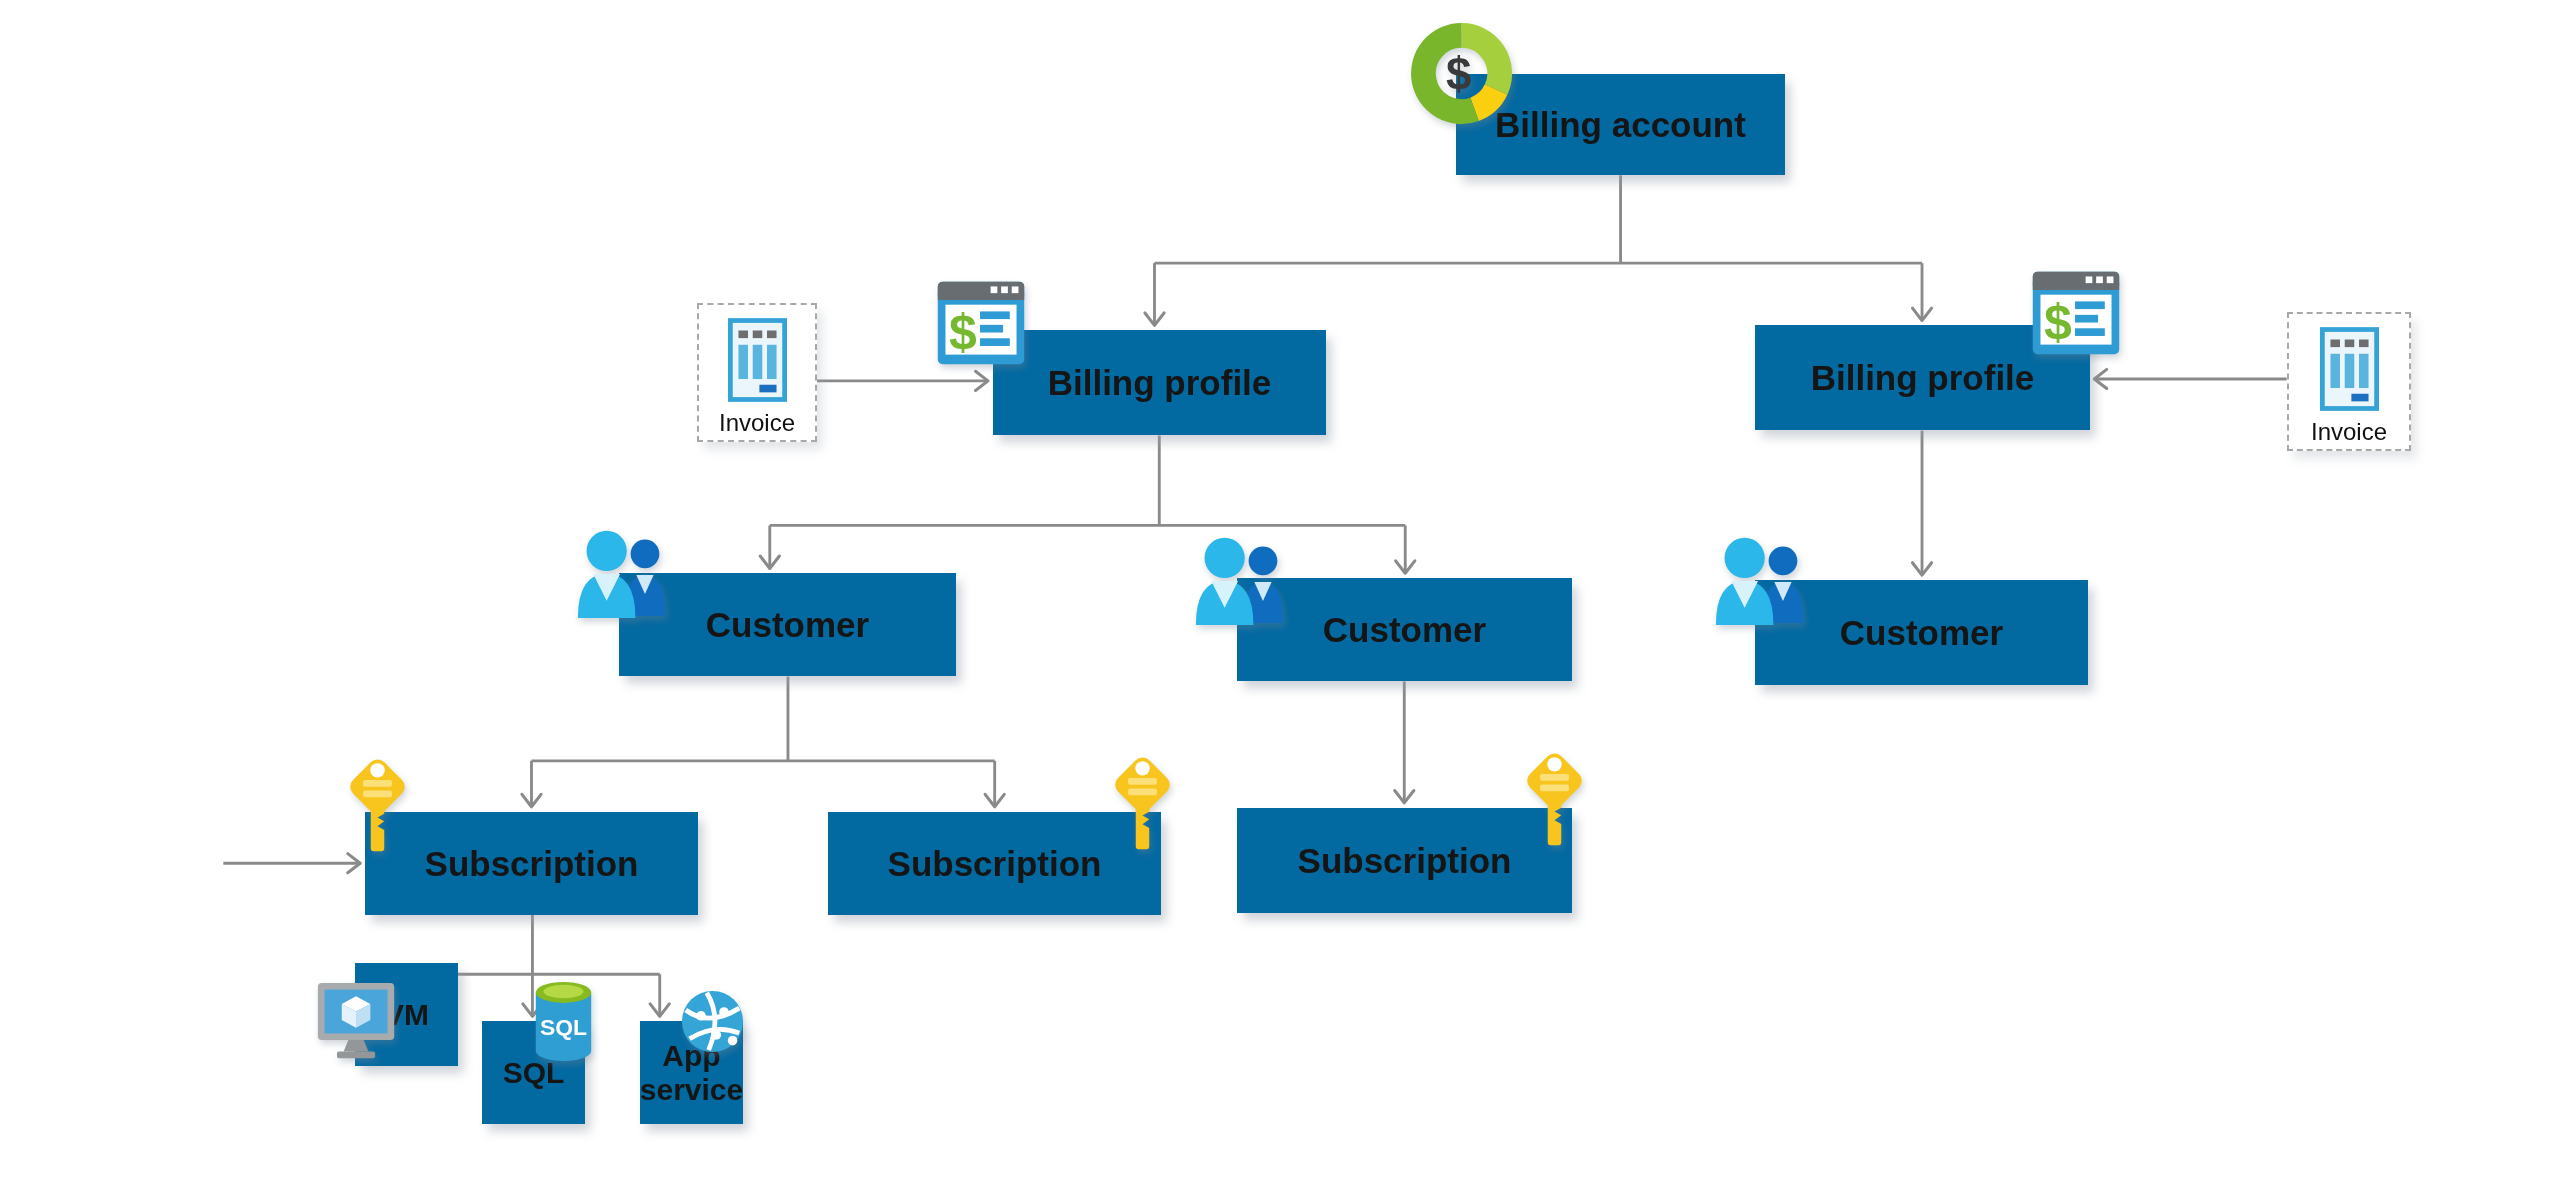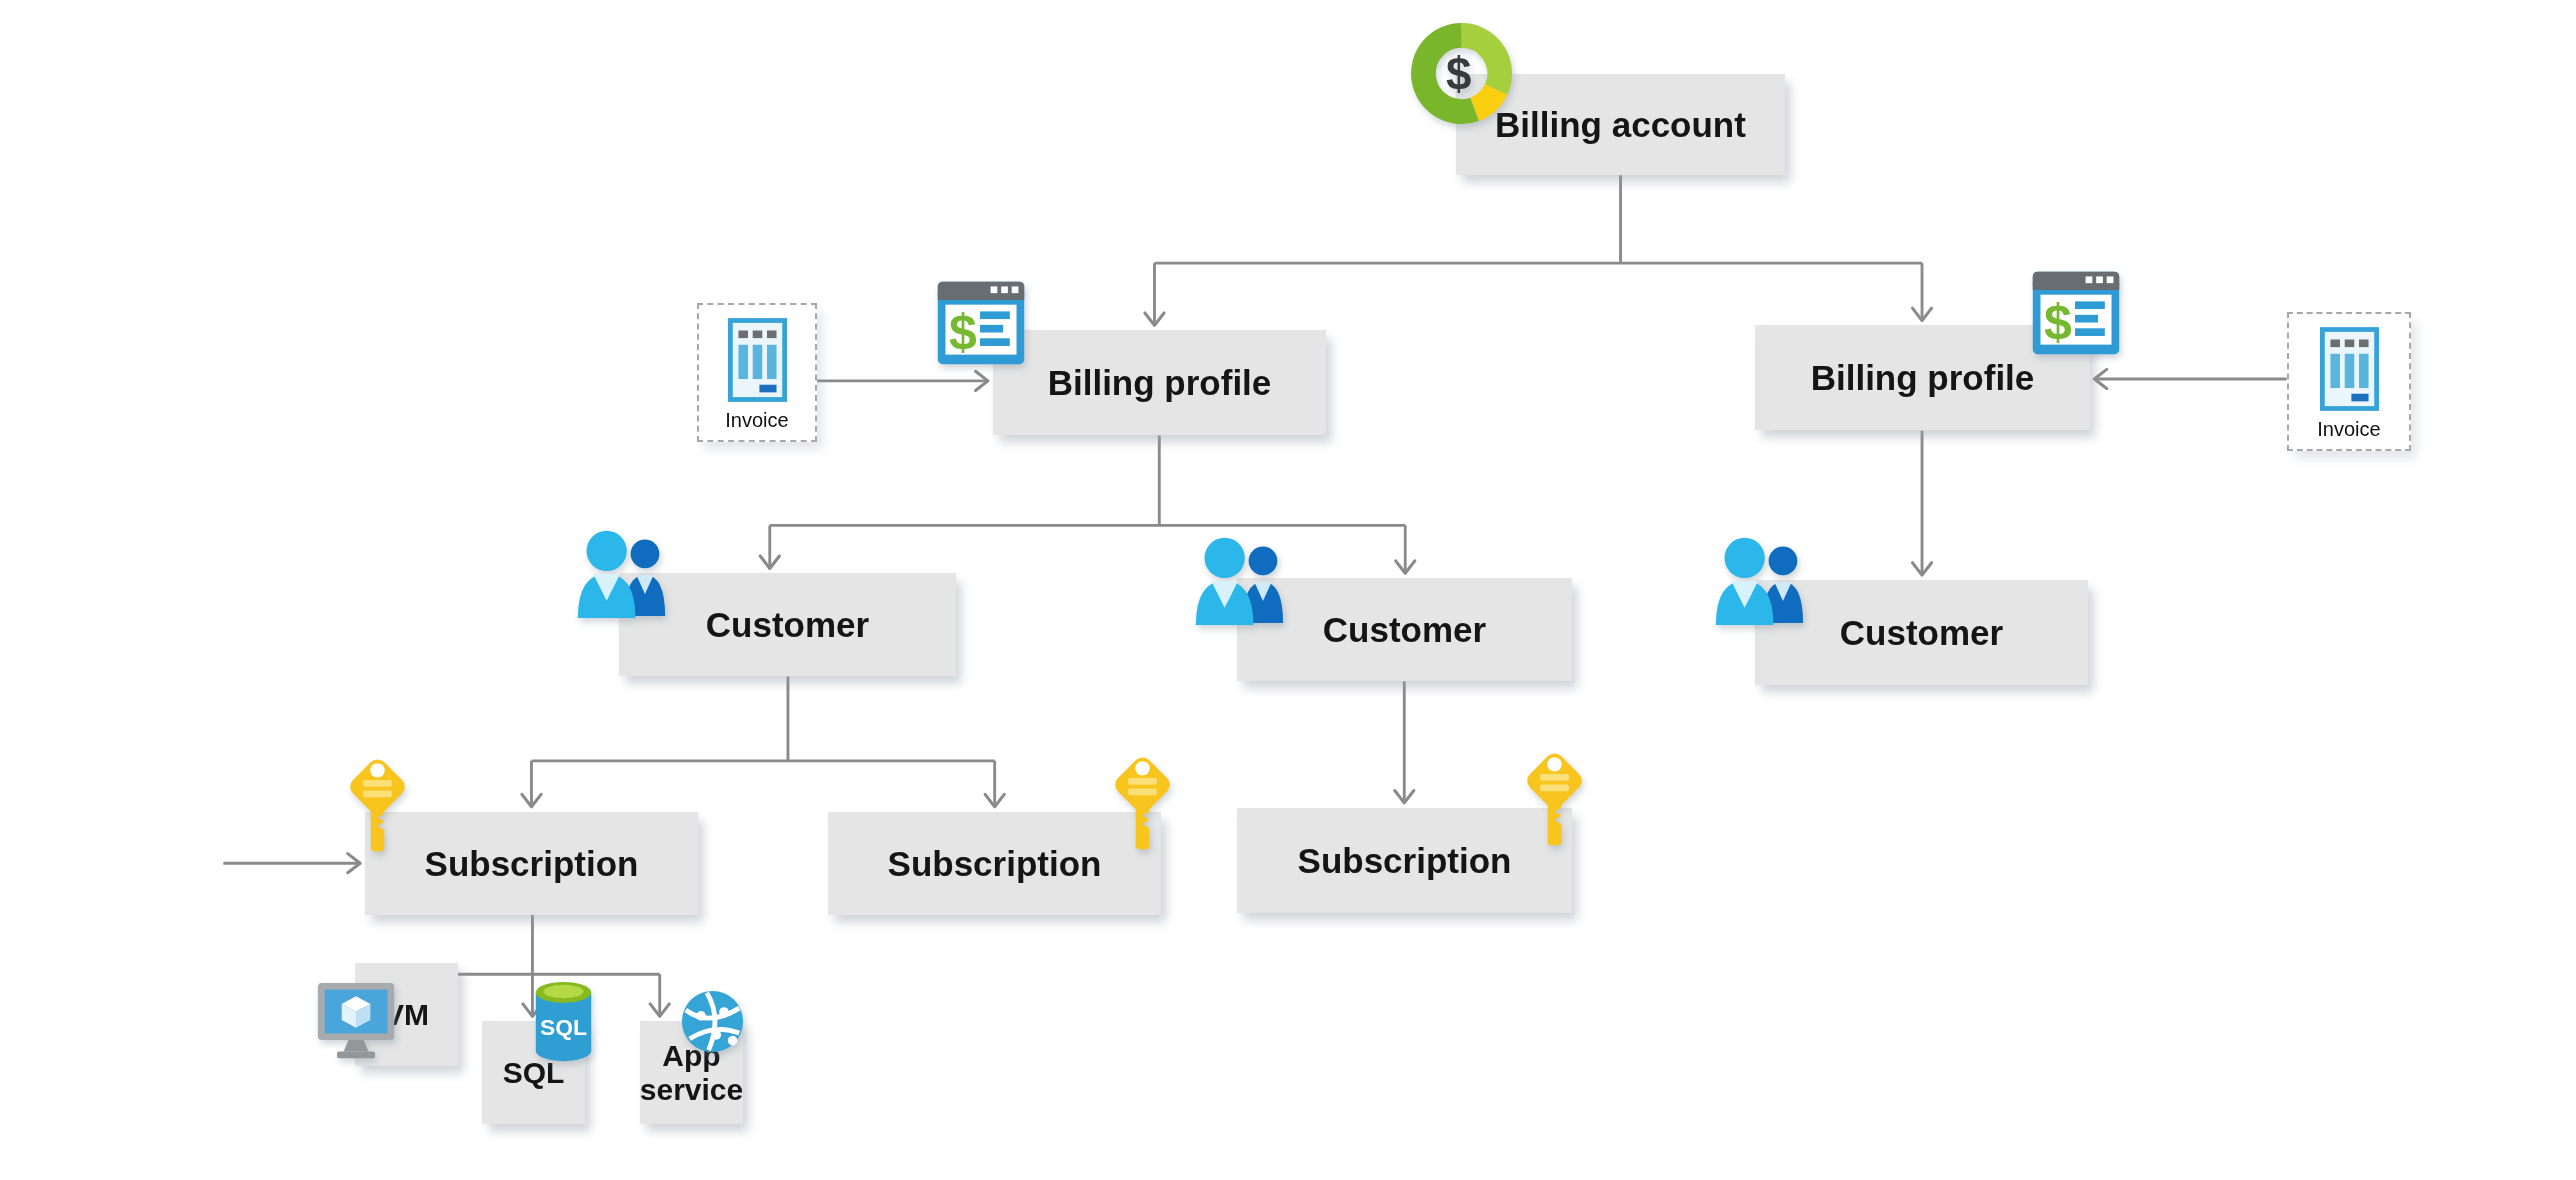--- a/index.html
+++ b/index.html
@@ -2,31 +2,31 @@
 <html><head>
 <meta charset="utf-8">
 <style>
   html,body { margin:0; padding:0; background:#ffffff; }
   #stage {
     position:relative; width:2576px; height:1180px; background:#ffffff;
     font-family:"Liberation Sans", sans-serif; overflow:hidden;
   }
   .connectors { position:absolute; left:0; top:0; width:2576px; height:1180px; }
   .node {
-    position:absolute; background:#e5e5e5; display:flex; align-items:center; justify-content:center;
+    position:absolute; background:#0369a1; display:flex; align-items:center; justify-content:center;
     font-weight:700; color:#151515; font-size:35px;
     box-shadow:5.7px 7.7px 9.6px rgba(150,160,172,.45);
   }
   .node.small { font-size:30px; line-height:1.12; text-align:center; }
   .dashed {
     position:absolute; border:2.9px dashed #a8a8a8; background:#ffffff;
     display:flex; flex-direction:column; align-items:center;
     box-shadow:5.7px 7.7px 9.6px rgba(155,165,175,.28);
   }
-  .dashed .cap { font-size:20px; font-weight:400; color:#111; margin-top:6.7px; }
+  .dashed .cap { font-size:24px; font-weight:400; color:#111; margin-top:6.7px; }
   .icon { position:absolute; filter:drop-shadow(2.9px 4.8px 3.8px rgba(120,135,150,.35)); }
   .icon svg, .dashed svg { display:block; }
   svg text { font-family:"Liberation Sans", sans-serif; }
 </style>
 </head>
 <body>
 
 <div id="stage">
 
   <svg class="connectors" viewBox="0 0 2691 1233" width="2576" height="1180">

